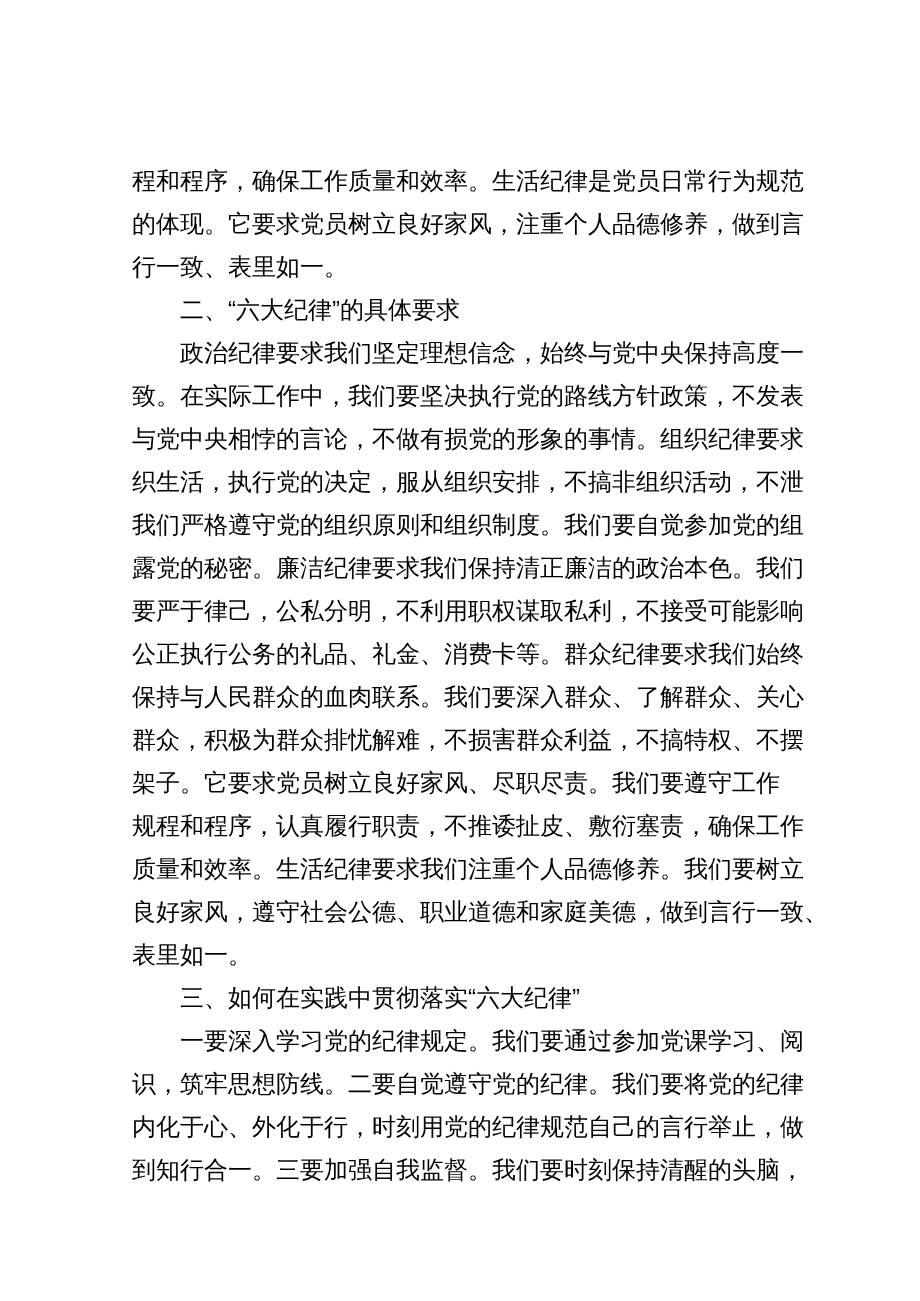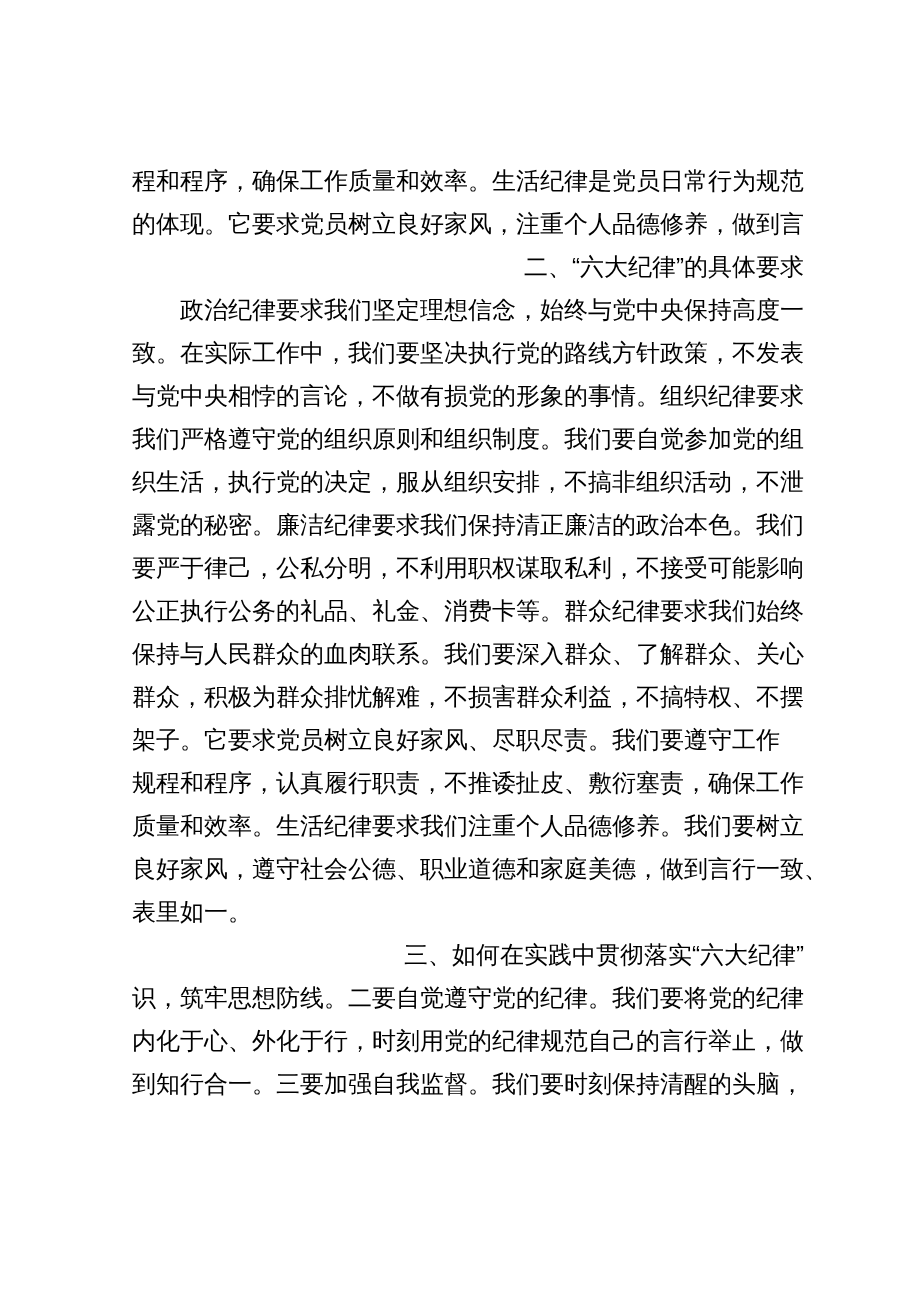--- a/index.html
+++ b/index.html
@@ -33,44 +33,45 @@
     font-size: 24px;
     line-height: 43px;
     height: 43px;
     color: #000000;
     letter-spacing: 0;
     white-space: nowrap;
     text-align: left;
   }
   .line.indent {
     padding-left: 48px; 
-    text-align: right;
   }
 </style>
 </head>
 <body>
 
 <div class="page">
   <div class="text-block">
       <div class="line">程和程序，确保工作质量和效率。生活纪律是党员日常行为规范</div>
       <div class="line">的体现。它要求党员树立良好家风，注重个人品德修养，做到言</div>
+      <div class="line">行一致、表里如一。</div>
       <div class="line indent">二、“六大纪律”的具体要求</div>
       <div class="line indent">政治纪律要求我们坚定理想信念，始终与党中央保持高度一</div>
       <div class="line">致。在实际工作中，我们要坚决执行党的路线方针政策，不发表</div>
       <div class="line">与党中央相悖的言论，不做有损党的形象的事情。组织纪律要求</div>
+      <div class="line">织生活，执行党的决定，服从组织安排，不搞非组织活动，不泄</div>
       <div class="line">我们严格遵守党的组织原则和组织制度。我们要自觉参加党的组</div>
-      <div class="line">织生活，执行党的决定，服从组织安排，不搞非组织活动，不泄</div>
       <div class="line">露党的秘密。廉洁纪律要求我们保持清正廉洁的政治本色。我们</div>
       <div class="line">要严于律己，公私分明，不利用职权谋取私利，不接受可能影响</div>
       <div class="line">公正执行公务的礼品、礼金、消费卡等。群众纪律要求我们始终</div>
       <div class="line">保持与人民群众的血肉联系。我们要深入群众、了解群众、关心</div>
       <div class="line">群众，积极为群众排忧解难，不损害群众利益，不搞特权、不摆</div>
       <div class="line">架子。它要求党员树立良好家风、尽职尽责。我们要遵守工作</div>
       <div class="line">规程和程序，认真履行职责，不推诿扯皮、敷衍塞责，确保工作</div>
       <div class="line">质量和效率。生活纪律要求我们注重个人品德修养。我们要树立</div>
       <div class="line">良好家风，遵守社会公德、职业道德和家庭美德，做到言行一致、</div>
       <div class="line">表里如一。</div>
       <div class="line indent">三、如何在实践中贯彻落实“六大纪律”</div>
+      <div class="line indent">一要深入学习党的纪律规定。我们要通过参加党课学习、阅</div>
       <div class="line">识，筑牢思想防线。二要自觉遵守党的纪律。我们要将党的纪律</div>
       <div class="line">内化于心、外化于行，时刻用党的纪律规范自己的言行举止，做</div>
       <div class="line">到知行合一。三要加强自我监督。我们要时刻保持清醒的头脑，</div>
     </div>
 </div>
 
 </body></html>

